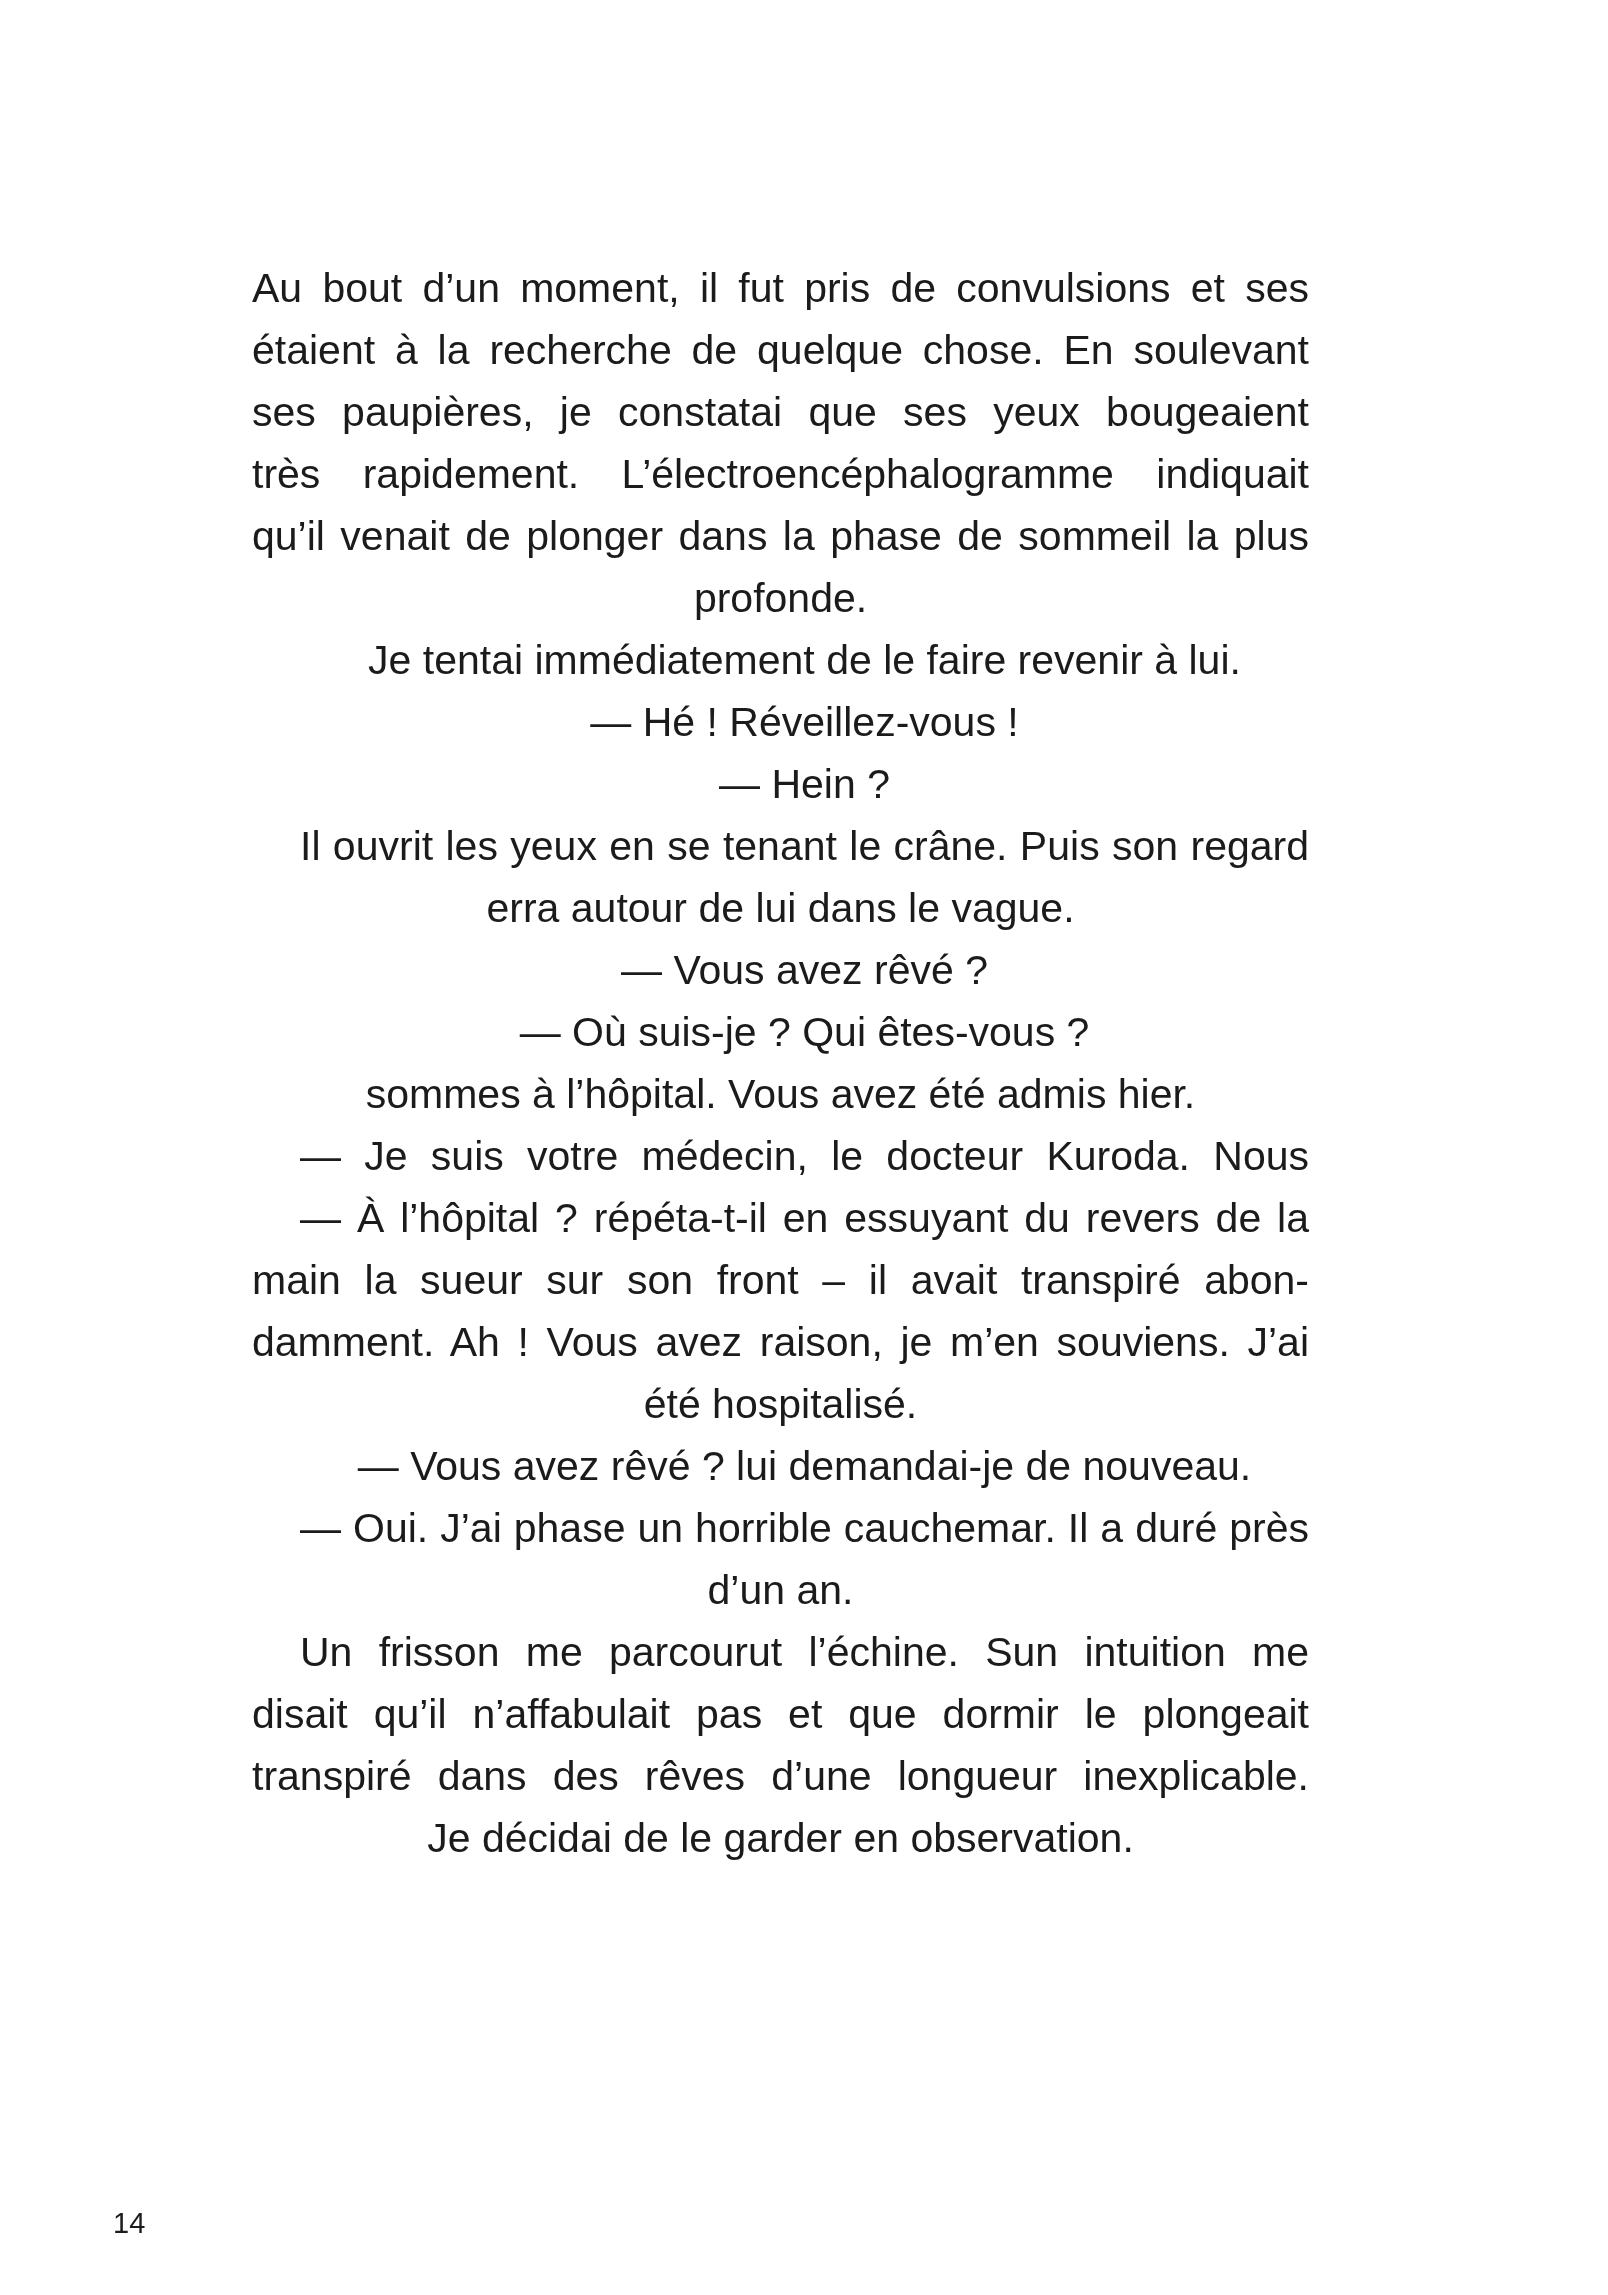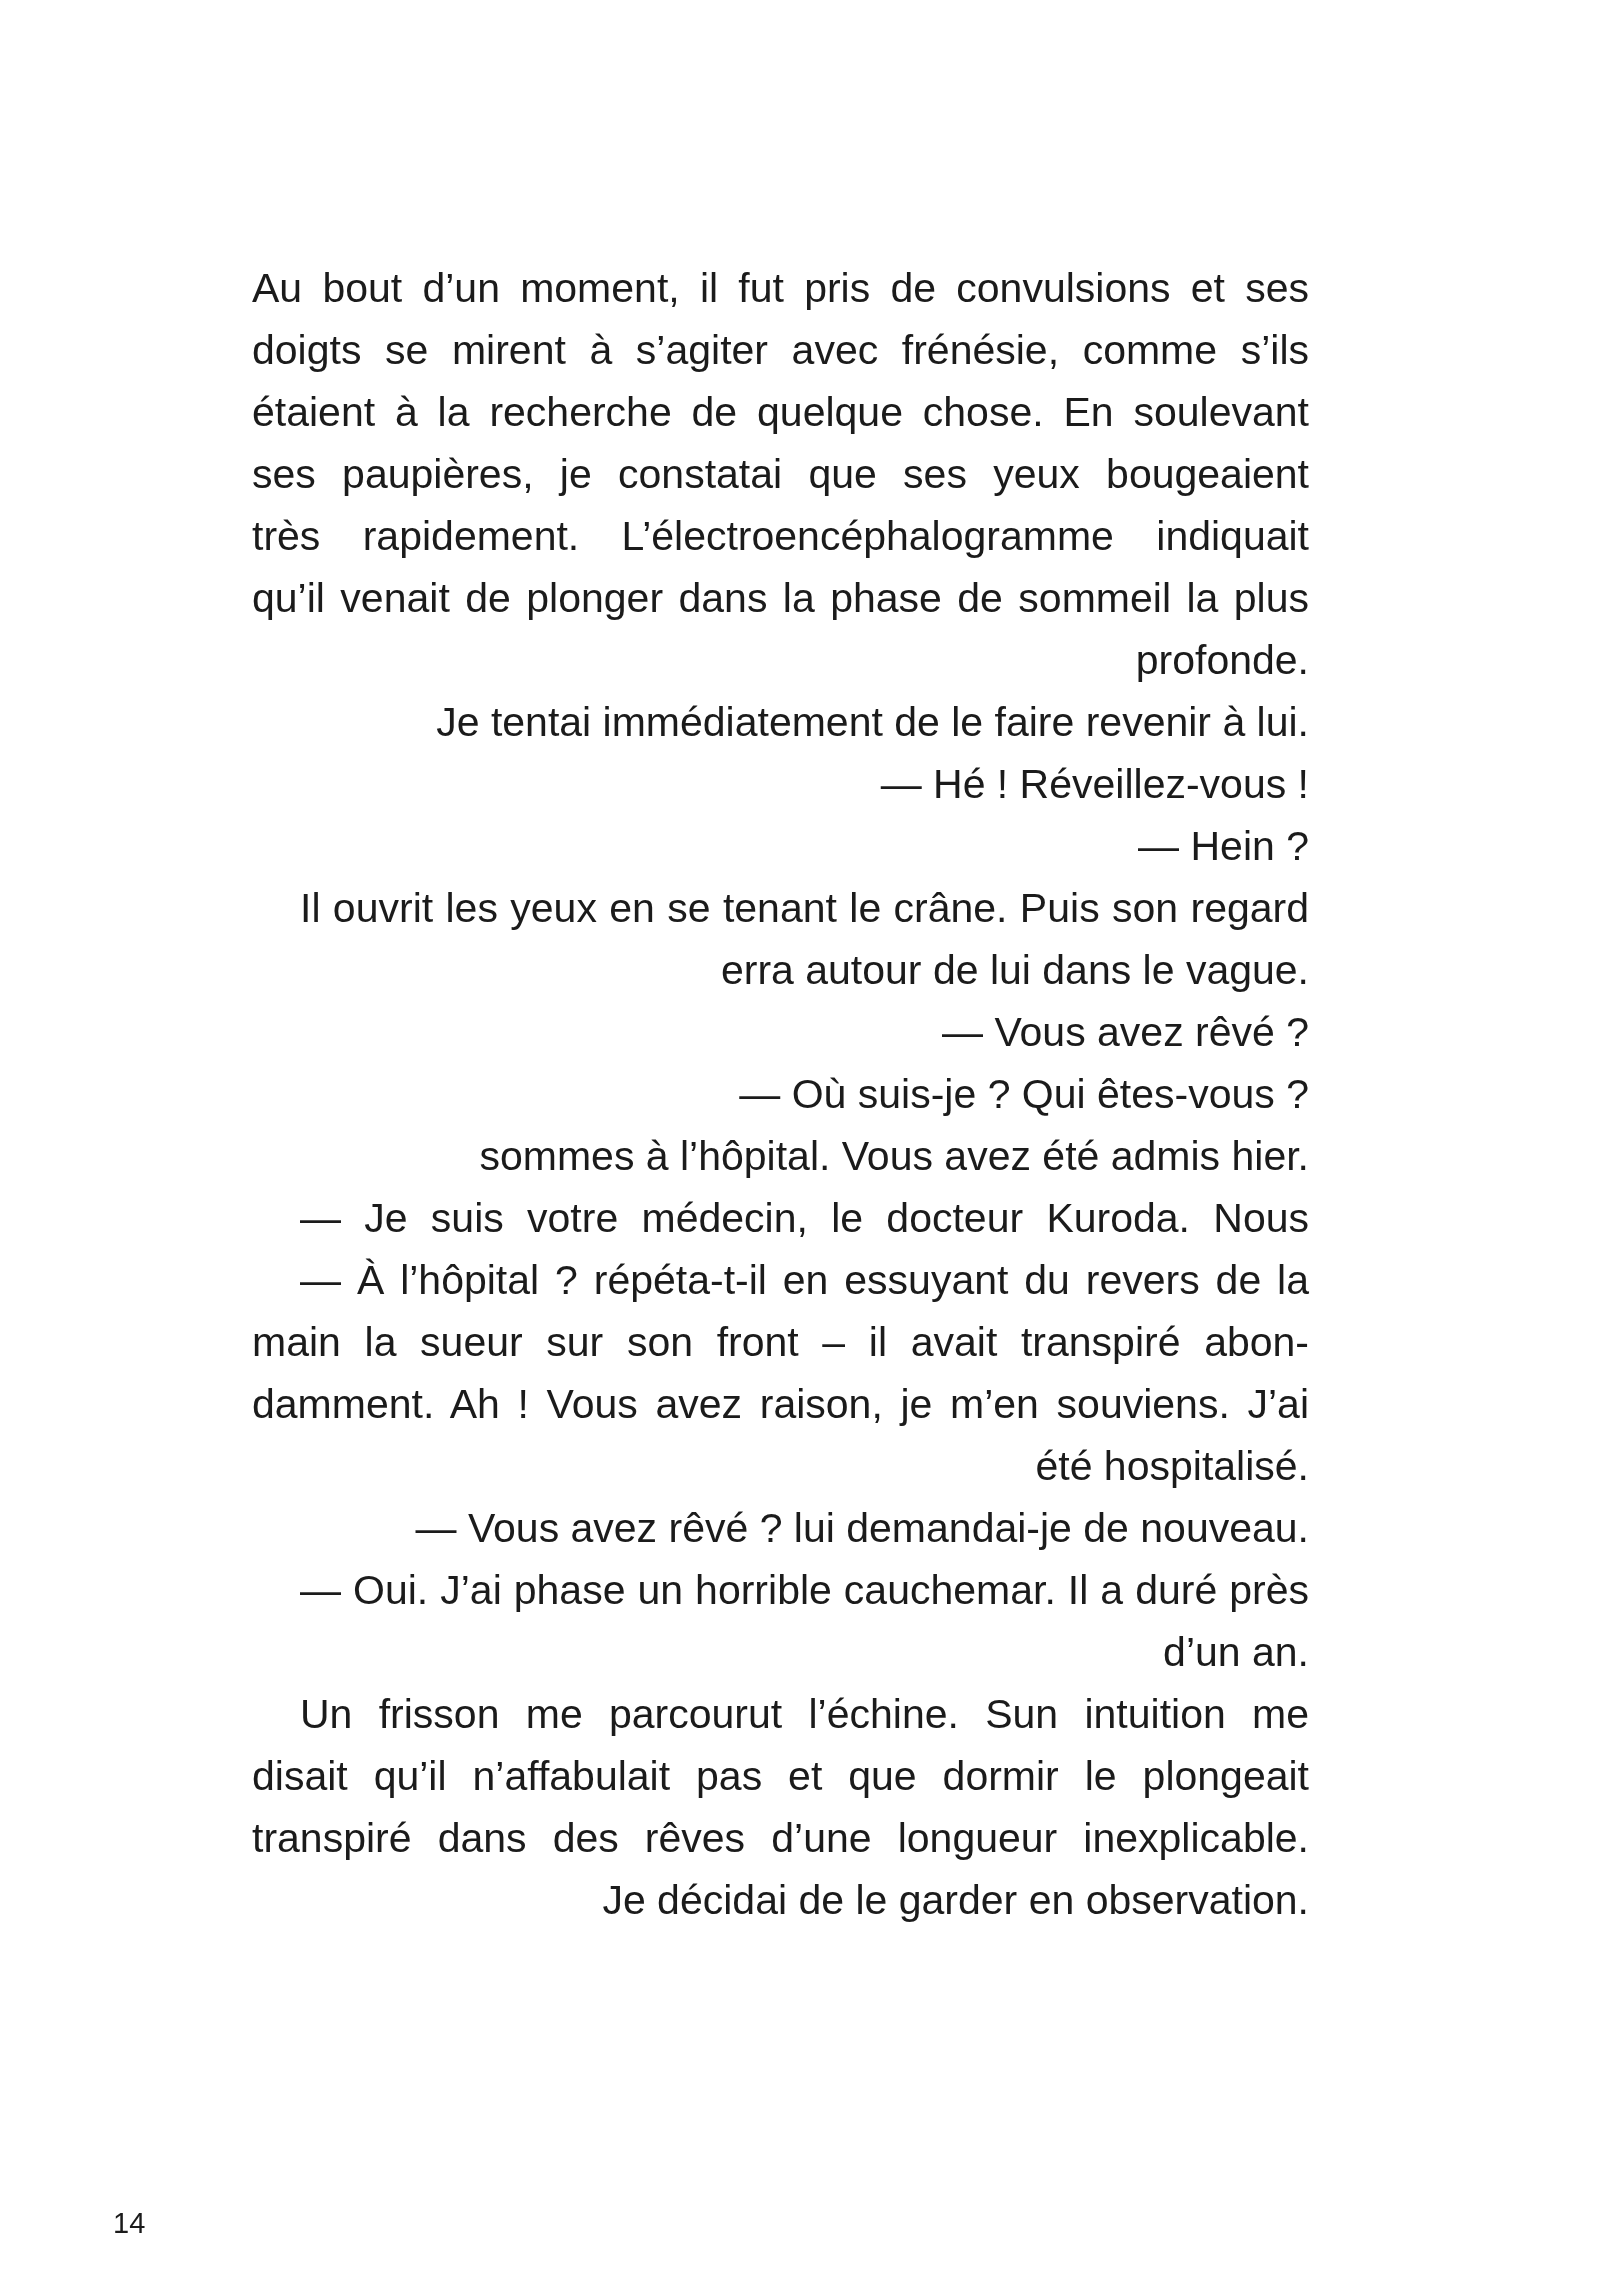--- a/index.html
+++ b/index.html
@@ -21,21 +21,21 @@
     left: 252px;
     top: 257px;
     width: 1057px;
     font-size: 41px;
     line-height: 62px;
     letter-spacing: 0;
   }
   .line {
     margin: 0;
     padding: 0;
-    text-align: right;
+    text-align: center;
   }
   
   .line.j {
     text-align: justify;
     text-align-last: justify;
   }
   
   .line.i {
     text-indent: 48px;
   }
@@ -48,21 +48,20 @@
     color: var(--ink, #1b1b1b);
   }
 </style>
 </head>
 <body>
 
 <div class="page">
 
   <main class="text-block">
     <p class="line j">Au bout d’un moment, il fut pris de convulsions et ses</p>
-    <p class="line j">doigts se mirent à s’agiter avec frénésie, comme s’ils</p>
     <p class="line j">étaient à la recherche de quelque chose. En soulevant</p>
     <p class="line j">ses paupières, je constatai que ses yeux bougeaient</p>
     <p class="line j">très rapidement. L’électroencéphalogramme indiquait</p>
     <p class="line j">qu’il venait de plonger dans la phase de sommeil la plus</p>
     <p class="line">profonde.</p>
     <p class="line i">Je tentai immédiatement de le faire revenir à lui.</p>
     <p class="line i">— Hé ! Réveillez-vous !</p>
     <p class="line i">— Hein ?</p>
     <p class="line i j">Il ouvrit les yeux en se tenant le crâne. Puis son regard</p>
     <p class="line">erra autour de lui dans le vague.</p>

